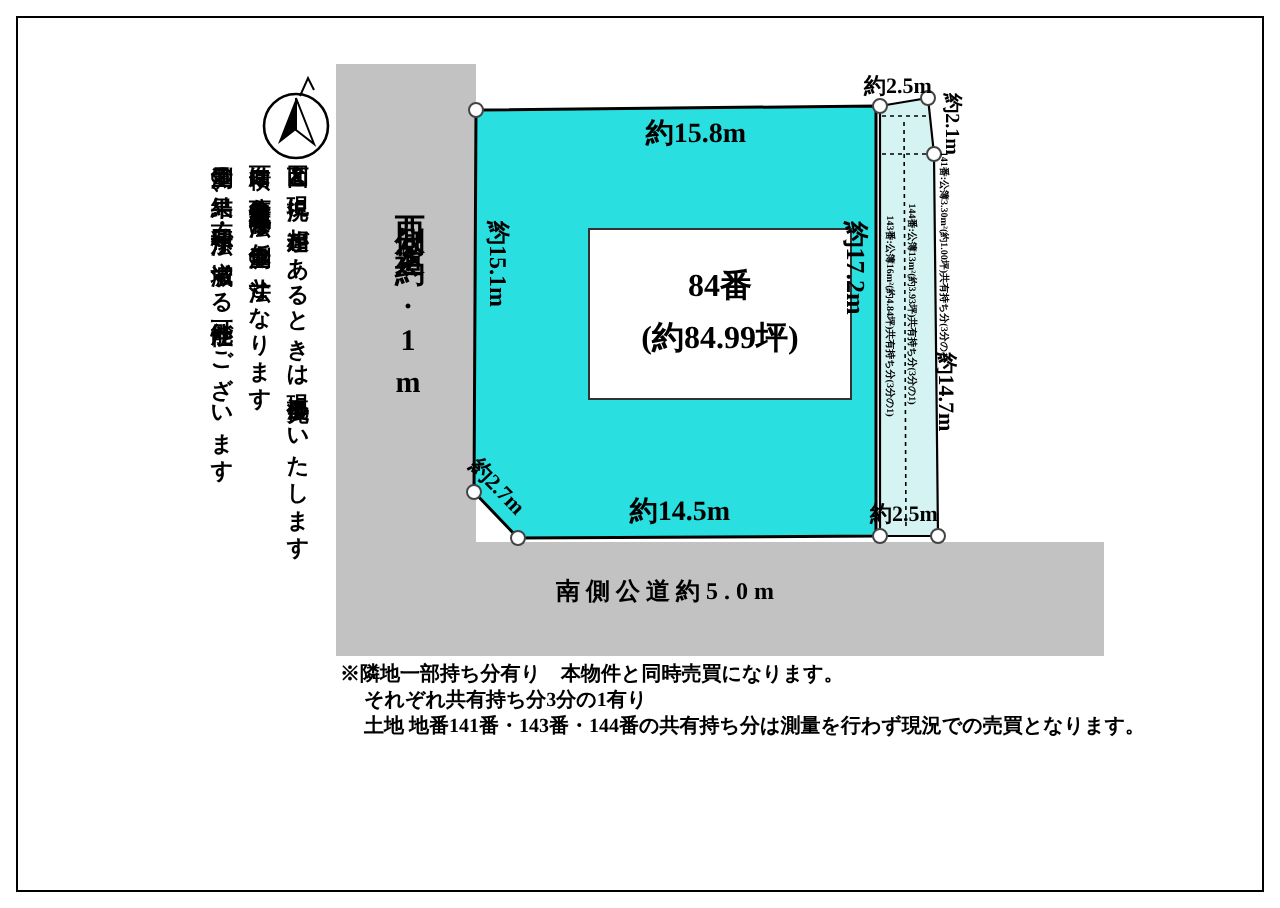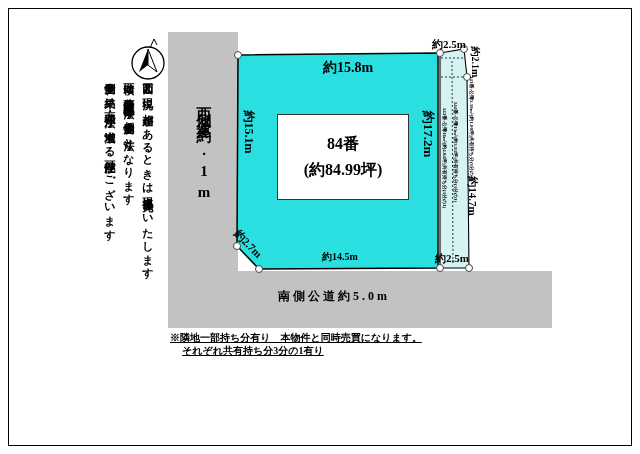--- a/index.html
+++ b/index.html
@@ -12,21 +12,21 @@
   .dim{font-weight:bold;white-space:nowrap;line-height:1;}
   .rot90{transform:translate(-50%,-50%) rotate(90deg);}
   .vtext{writing-mode:vertical-rl;text-orientation:upright;}
   .disclaimer{font-size:11px;font-weight:bold;line-height:19px;letter-spacing:1px;}
   .road-label-v{font-size:15px;font-weight:bold;letter-spacing:5px;}
   .road-label-h{font-size:12px;font-weight:bold;letter-spacing:3px;white-space:nowrap;}
   .lot-box{background:#fff;border:1px solid #333;display:flex;flex-direction:column;
        align-items:center;justify-content:center;text-align:center;}
   .lot-box div{font-size:16px;font-weight:bold;line-height:1.6;white-space:nowrap;}
   .tiny{font-size:5px;font-weight:bold;white-space:nowrap;letter-spacing:0;}
-  .notes{font-size:10px;font-weight:bold;line-height:13px;white-space:nowrap;text-decoration:underline;}
+  .notes{font-size:10px;font-weight:bold;line-height:13px;white-space:nowrap;}
   .notes .ind{padding-left:12px;}
 </style>
 </head>
 <body>
 
 <div class="page-border"></div>
 
 <svg class="abs" style="left:0;top:0;" width="640" height="454" viewBox="0 0 640 454">
 
   <rect x="168" y="32" width="70" height="296" fill="#c2c2c2"></rect>
@@ -62,36 +62,37 @@
 
 <div class="abs vtext disclaimer" style="left:100px;top:74px;height:296px;">
   <div>図面と現況に相違があるときは現況優先といたします</div>
   <div>面積は公簿面積記載・各寸法は仮測量の寸法となります</div>
   <div>測量の結果、面積・寸法が増減する可能性がございます</div>
 </div>
 
 <div class="abs vtext road-label-v" style="left:194px;top:96px;height:210px;">西側公道約5.1m</div>
 <div class="abs ctr road-label-h" style="left:334px;top:296px;">南側公道約5.0m</div>
 
-<div class="abs lot-box" style="left:277px;top:114px;width:130px;height:84px;">
+<div class="abs lot-box" style="left:294px;top:114px;width:130px;height:84px;">
   <div>84番</div>
   <div>(約84.99坪)</div>
 </div>
 
 <div class="abs ctr dim" style="left:348px;top:68px;font-size:14px;">約15.8m</div>
 <div class="abs dim rot90" style="left:249px;top:132px;font-size:12px;">約15.1m</div>
 <div class="abs dim rot90" style="left:428px;top:134px;font-size:13px;">約17.2m</div>
-<div class="abs ctr dim" style="left:340px;top:257px;font-size:10px;">約14.5m</div>
+<div class="abs ctr dim" style="left:340px;top:257px;font-size:14px;">約14.5m</div>
 <div class="abs dim" style="left:248px;top:244px;font-size:11px;transform:translate(-50%,-50%) rotate(46deg);">約2.7m</div>
 
 <div class="abs ctr dim" style="left:449px;top:44px;font-size:11px;">約2.5m</div>
 <div class="abs dim rot90" style="left:475px;top:62px;font-size:10px;">約2.1m</div>
 <div class="abs dim rot90" style="left:472px;top:196px;font-size:11px;">約14.7m</div>
 <div class="abs ctr dim" style="left:452px;top:258px;font-size:11px;">約2.5m</div>
 
 <div class="abs tiny rot90" style="left:445px;top:158px;">143番:公簿16m²(約4.84坪)共有持ち分(3分の1)</div>
 <div class="abs tiny rot90" style="left:456px;top:152px;">144番:公簿13m²(約3.93坪)共有持ち分(3分の1)</div>
 <div class="abs tiny rot90" style="left:472px;top:128px;">141番:公簿3.30m²(約1.00坪)共有持ち分(3分の1)</div>
 
 <div class="abs notes" style="left:170px;top:331px;">
   <div>※隣地一部持ち分有り　本物件と同時売買になります。</div>
   <div class="ind">それぞれ共有持ち分3分の1有り</div>
+  <div class="ind">土地 地番141番・143番・144番の共有持ち分は測量を行わず現況での売買となります。</div>
 </div>
 
 </body></html>

